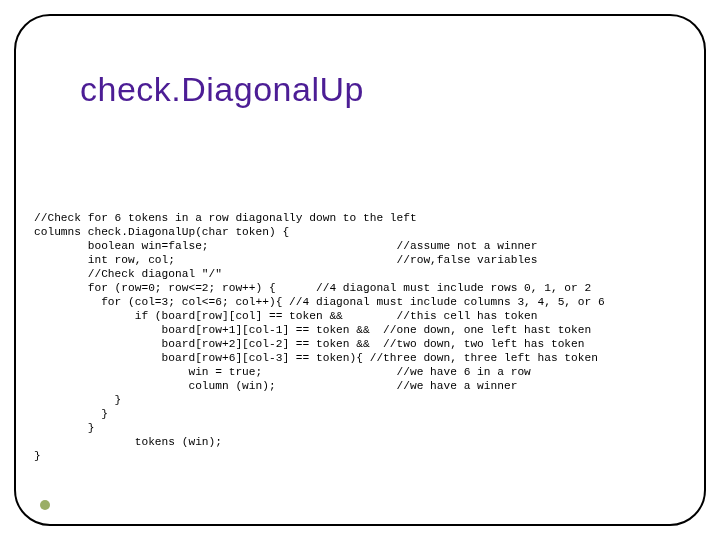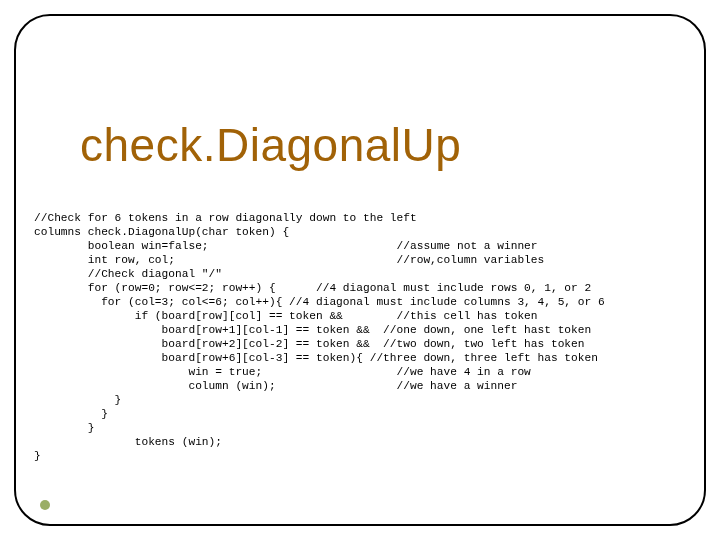--- a/index.html
+++ b/index.html
@@ -25,25 +25,24 @@
     right: 14px;
     bottom: 14px;
     border: 2px solid #000;
     border-radius: 36px;
     box-sizing: border-box;
   }
   .title {
     position: absolute;
     left: 80px;
     top: 70px;
-    font-size: 46px;
-    color: #a16207;
+    font-size: 34px;
+    color: #4c1d95;
     font-weight: 400;
     letter-spacing: 0.5px;
-    margin-top: 48px;
   }
   .code {
     position: absolute;
     left: 34px;
     top: 200px;
     font-family: "Courier New", Courier, monospace;
     font-size: 11.2px;
     line-height: 14px;
     color: #000;
     white-space: pre;
@@ -62,29 +61,29 @@
 <body>
 
 <div class="slide">
   <div class="frame"></div>
 
   <div class="title">check.DiagonalUp</div>
 
   <pre class="code"><span>//Check for 6 tokens in a row diagonally down to the left</span>
 <span>columns check.DiagonalUp(char token) {</span>
 <span>        boolean win=false;                            //assume not a winner</span>
-<span>        int row, col;                                 //row,column variables</span>
+<span>        int row, col;                                 //row,false variables</span>
 <span>        //Check diagonal "/"</span>
 <span>        for (row=0; row&lt;=2; row++) {      //4 diagonal must include rows 0, 1, or 2</span>
 <span>          for (col=3; col&lt;=6; col++){ //4 diagonal must include columns 3, 4, 5, or 6</span>
 <span>               if (board[row][col] == token &amp;&amp;        //this cell has token</span>
 <span>                   board[row+1][col-1] == token &amp;&amp;  //one down, one left hast token</span>
 <span>                   board[row+2][col-2] == token &amp;&amp;  //two down, two left has token</span>
 <span>                   board[row+6][col-3] == token){ //three down, three left has token</span>
-<span>                       win = true;                    //we have 4 in a row</span>
+<span>                       win = true;                    //we have 6 in a row</span>
 <span>                       column (win);                  //we have a winner</span>
 <span>            }</span>
 <span>          }</span>
 <span>        }</span>
 <span>               tokens (win);</span>
 <span>}</span></pre>
 
   <div class="footer-dot"></div>
 </div>
 

